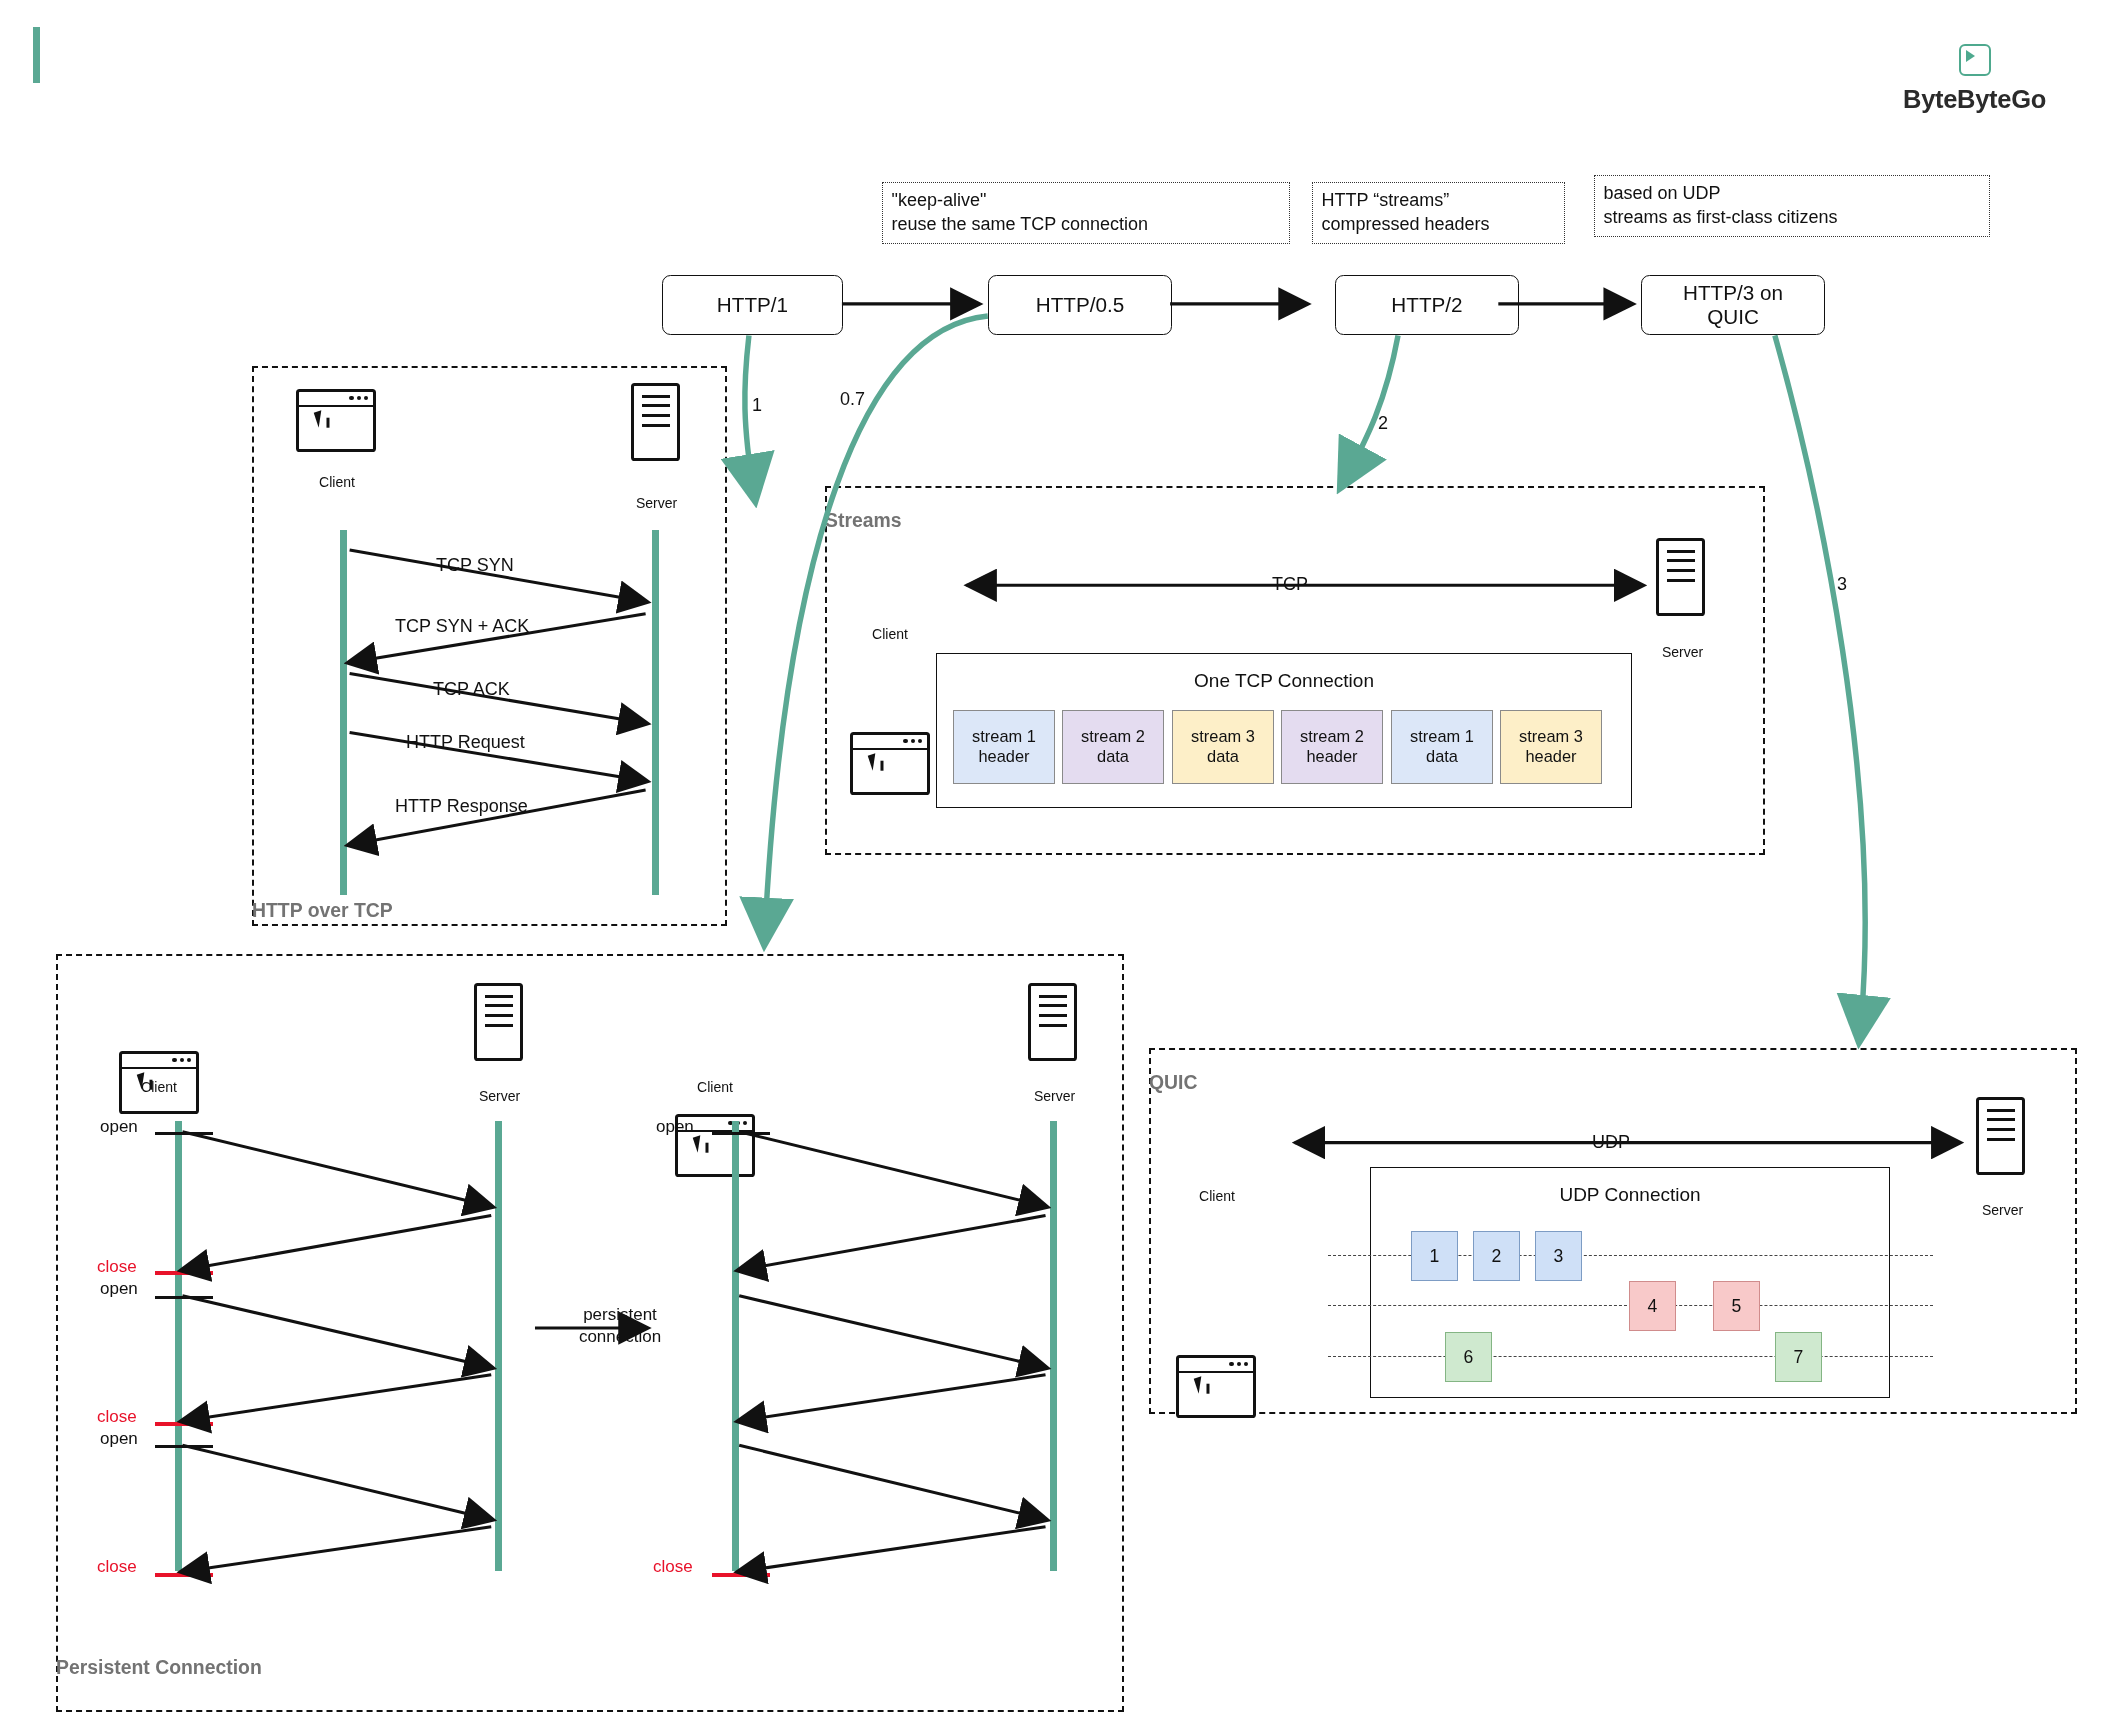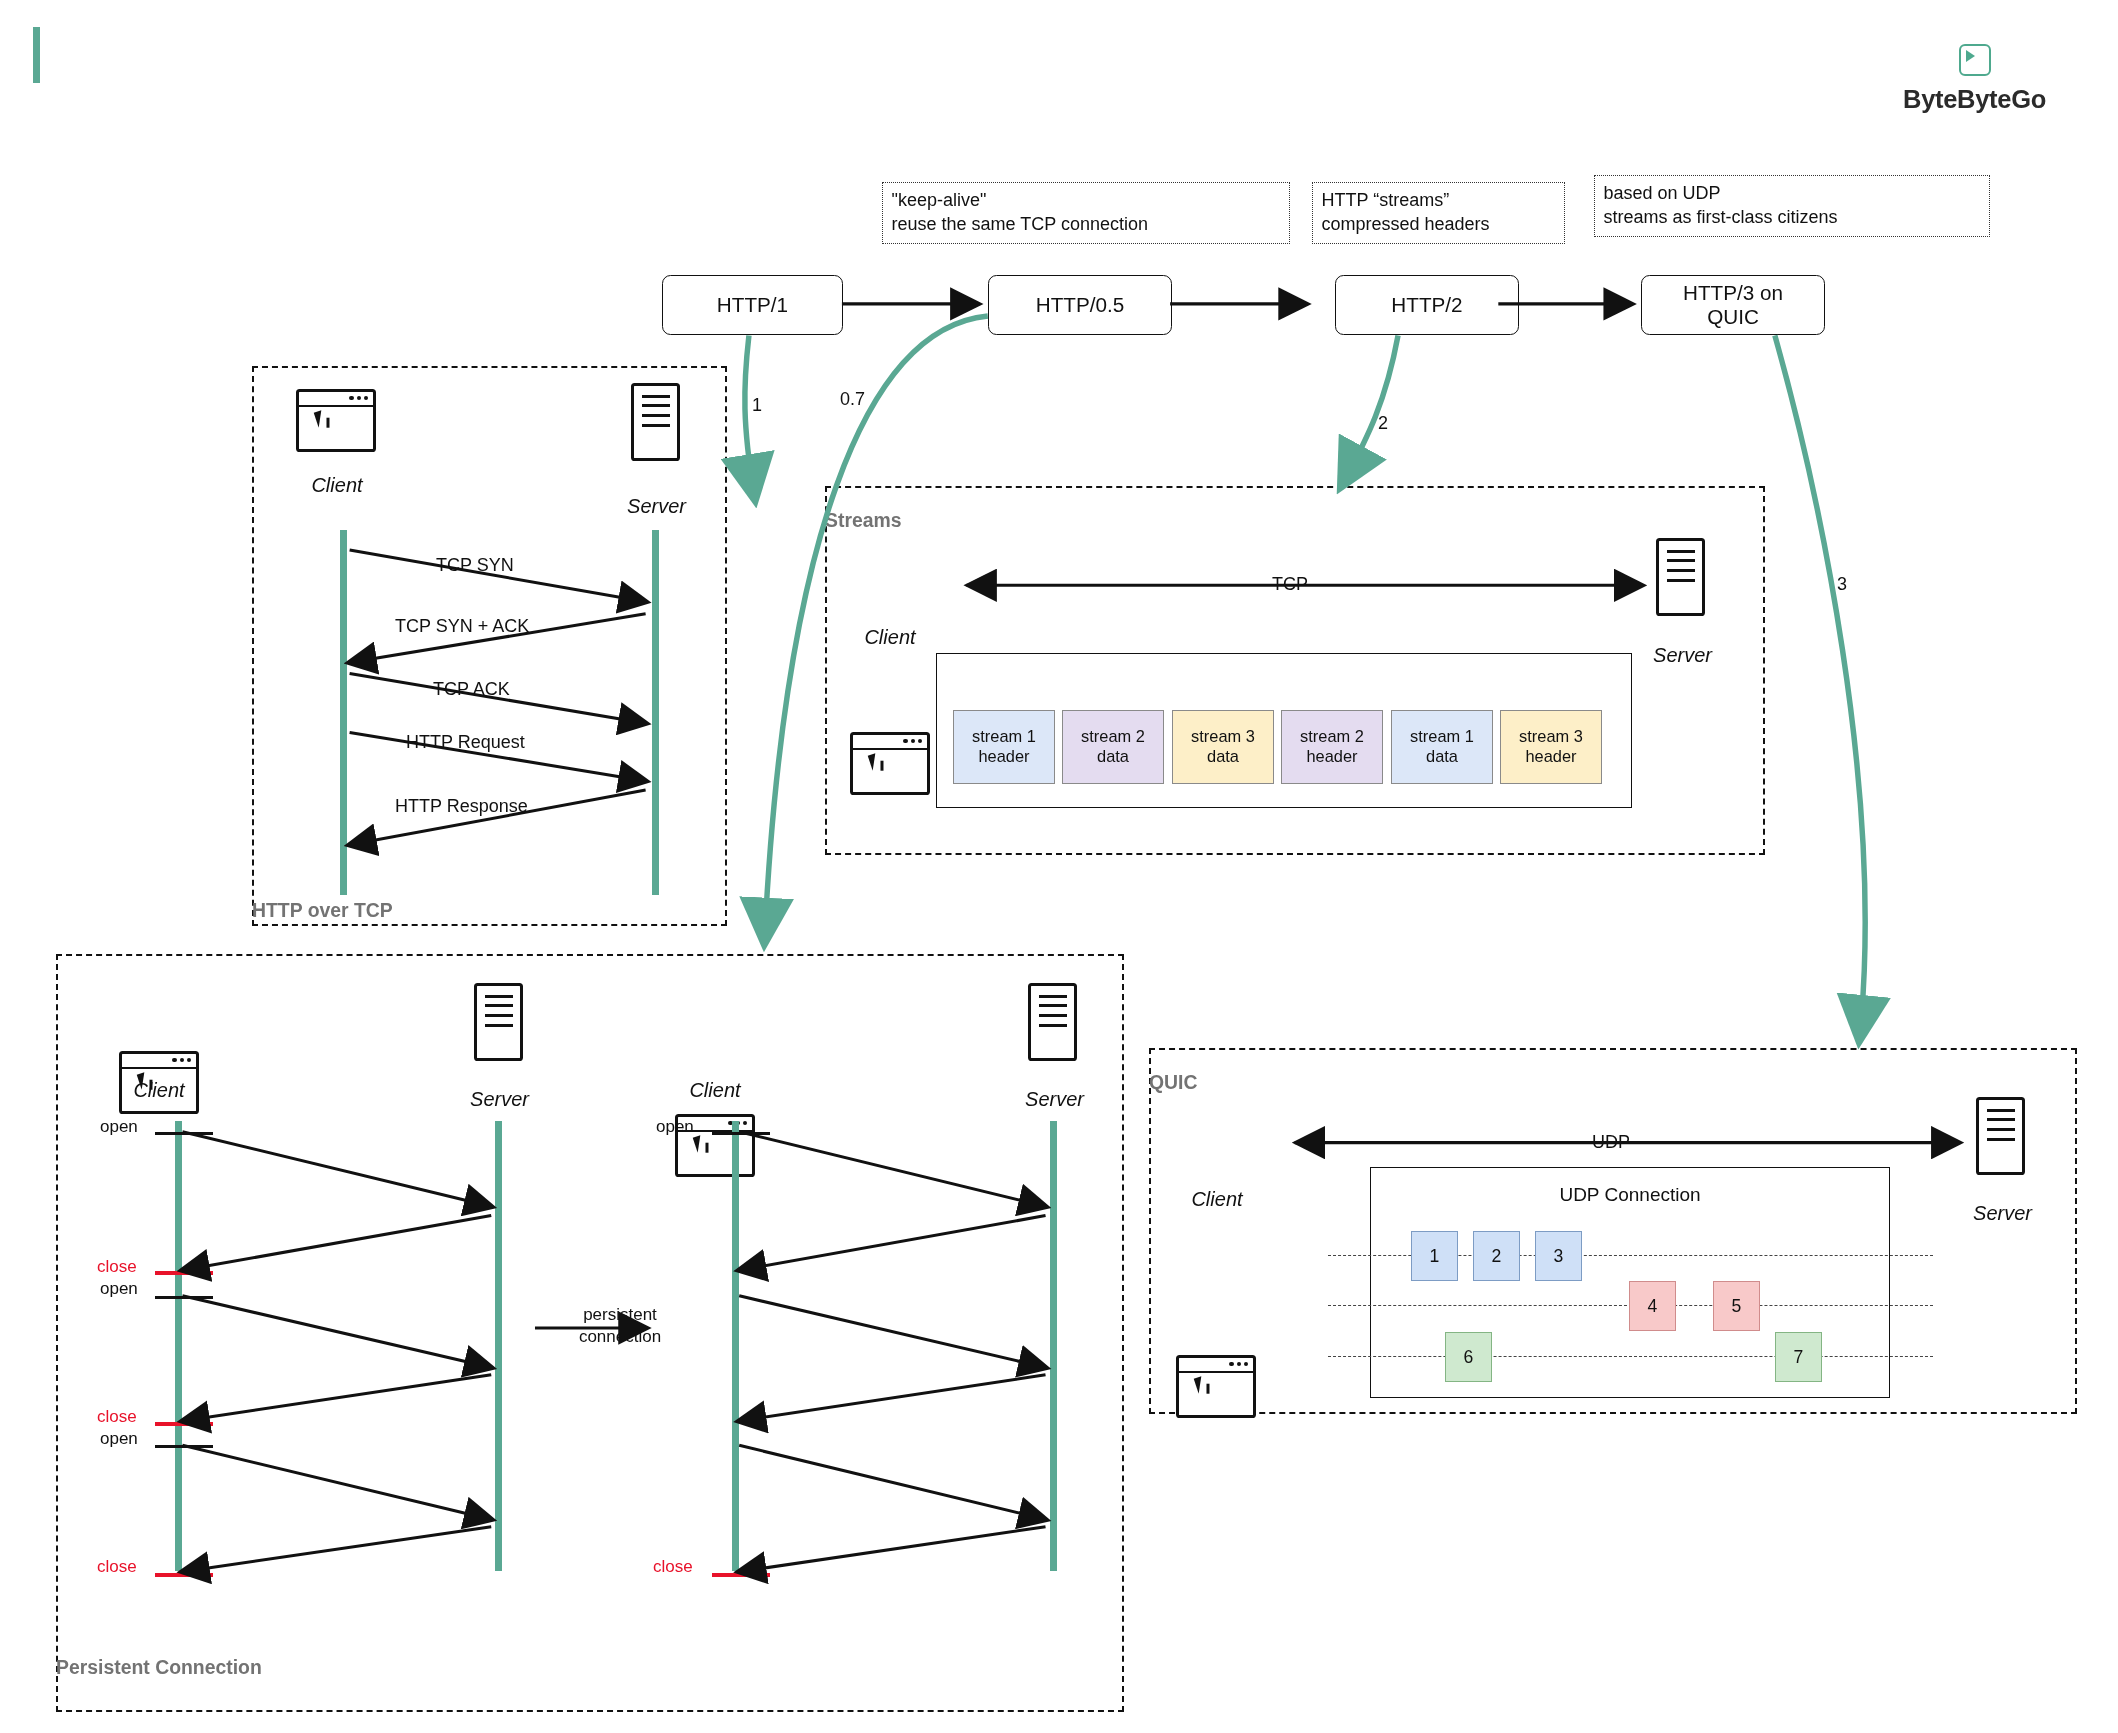--- a/index.html
+++ b/index.html
@@ -148,25 +148,24 @@
     align-items: center;
     padding-top: 8.5px;
     gap: 6.7px;
   }
   .server i {
     display: block;
     width: 28px; height: 3px;
     background: #111;
   }
   .dev-label {
-    font-size: 20px;
+    font-size: 14px;
     text-align: center;
     color: #111;
     white-space: nowrap;
-    font-style: italic;
   }
 
   
   .lifeline {
     width: 6.7px;
     background: #5aa893;
   }
 
   
   .msg-label {
@@ -384,20 +383,21 @@
     <i></i>
       <i></i>
       <i></i>
       <i></i>
   </div>
   <div class="abs dev-label" style="left:1634px; top:644px; width:97px;">Server</div>
 
   <div class="abs msg-label" style="left:1267px; top:574px; background:#fff; padding:0 4.9px;">TCP</div>
 
   <div class="abs box-outline" style="left:936px; top:653px; width:696px; height:155px;"></div>
+  <div class="abs sect-title" style="left:936px; top:670px; width:696px;">One TCP Connection</div>
 
   <div class="abs chip" style="left:953px; top:710px; width:102px; height:74px; background:#dce7f8;">
     <span>stream 1</span>
     <span>header</span>
   </div>
   <div class="abs chip" style="left:1062px; top:710px; width:102px; height:74px; background:#e4dcf0;">
     <span>stream 2</span>
     <span>data</span>
   </div>
   <div class="abs chip" style="left:1172px; top:710px; width:102px; height:74px; background:#fdefc8;">

